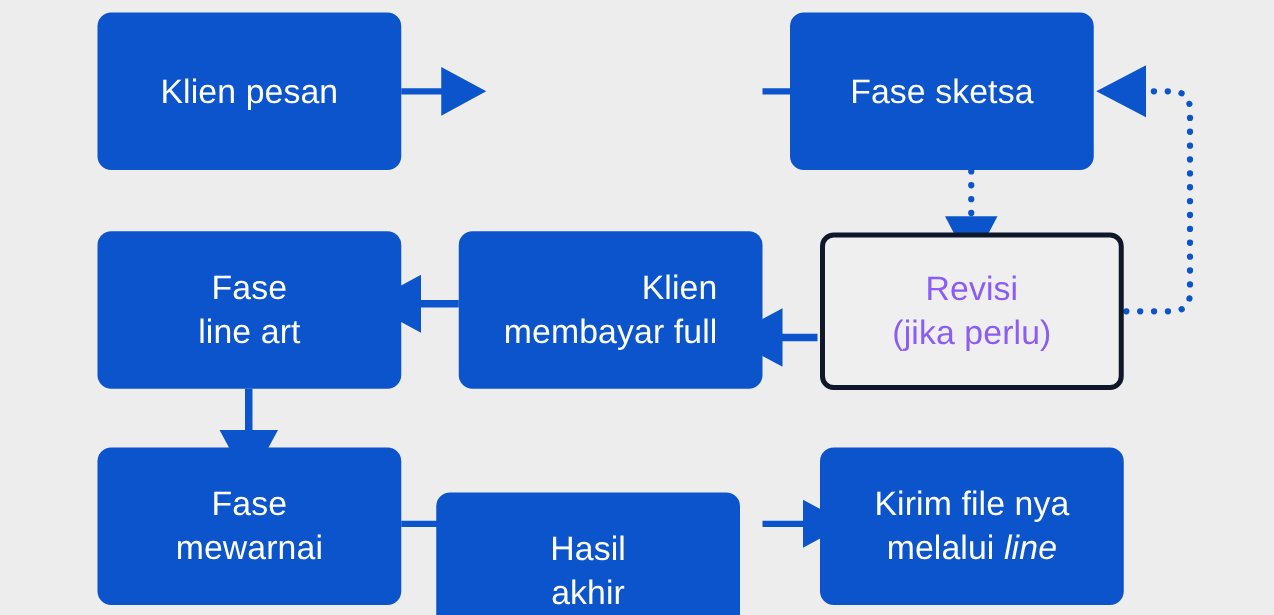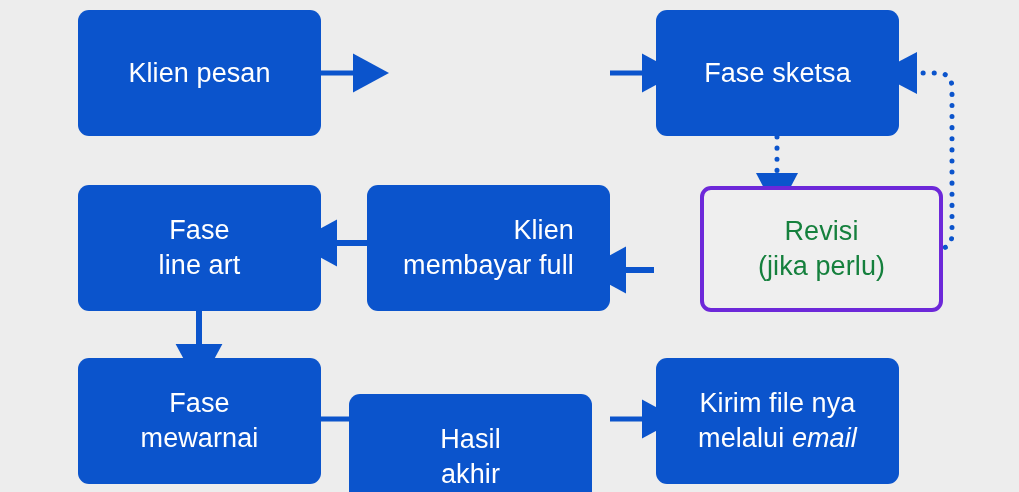--- a/index.html
+++ b/index.html
@@ -31,23 +31,22 @@
     font-size: 27px;
     line-height: 1.28;
     letter-spacing: 0.1px;
   }
   .node.filled {
     background: #0b54cc;
     color: #ffffff;
   }
   .node.outlined {
     background: #efefef;
-    color: #15803d;
-    border: 4px solid #6d28d9;
-    margin-left: 44px;
+    color: #8b5cf6;
+    border: 4px solid #0f172a;
   }
   .node .label {
     padding: 0 8px;
     white-space: pre-line;
   }
   .node .label em {
     font-style: italic;
   }
   #edges {
     position: absolute;
@@ -111,21 +110,21 @@
     <g>
       <line x1="610" y1="419" x2="647" y2="419" stroke="#0b54cc" stroke-width="5" marker-end="url(#arrow-right)"></line>
     </g>
   </svg>
 
   <div class="node filled" style="left: 78px; top: 10px; width: 243px; height: 126px;">
     <span class="label">Klien pesan</span>
   </div>
 
 
-  <div class="node filled" style="left: 656px; top: 10px; width: 243px; height: 126px;">
+  <div class="node filled" style="left: 632px; top: 10px; width: 243px; height: 126px;">
     <span class="label">Fase sketsa</span>
   </div>
 
   <div class="node filled" style="left: 78px; top: 185px; width: 243px; height: 126px;">
     <span class="label">Fase
 line art</span>
   </div>
 
   <div class="node filled" style="left: 367px; top: 185px; width: 243px; height: 126px; text-align: right;">
     <span class="label">Klien
@@ -142,16 +141,16 @@
 mewarnai</span>
   </div>
 
   <div class="node filled" style="left: 349px; top: 358px; width: 243px; height: 126px; margin-top: 36px;">
     <span class="label">Hasil
 akhir</span>
   </div>
 
   <div class="node filled" style="left: 656px; top: 358px; width: 243px; height: 126px; justify-content: center;">
     <span class="label"><span>Kirim file nya
-melalui </span><em>email</em></span>
+melalui </span><em>line</em></span>
   </div>
 
 </div>
 
 </body></html>

